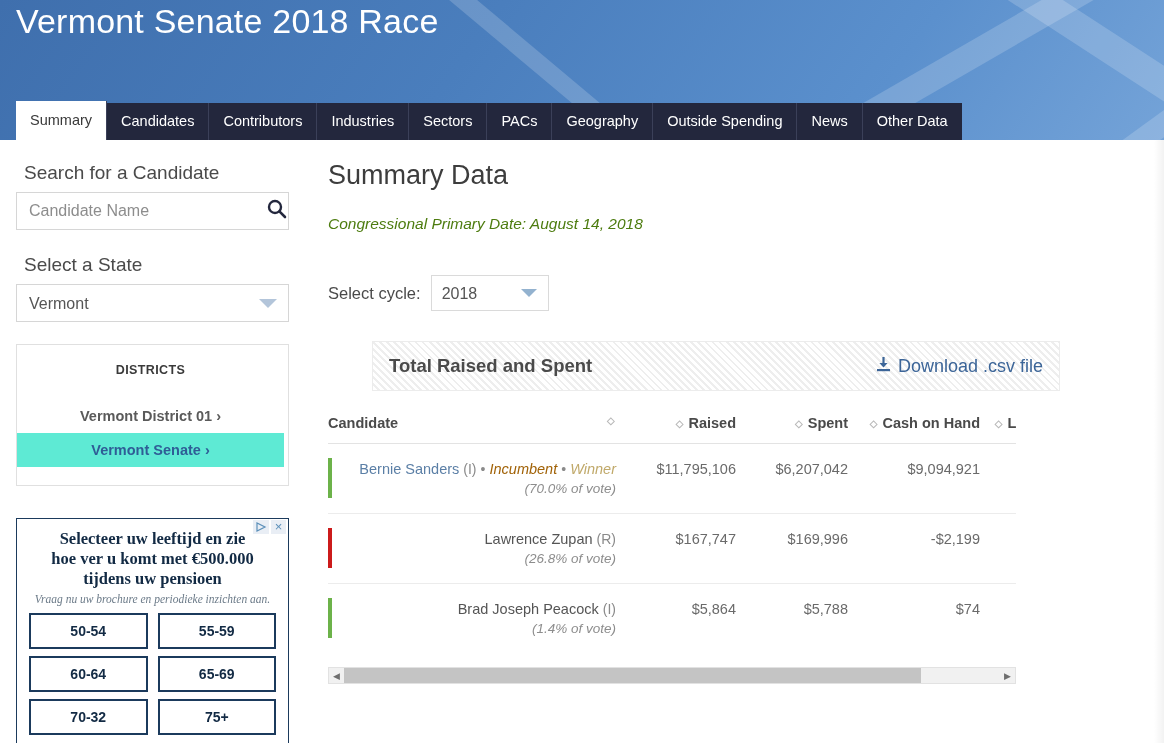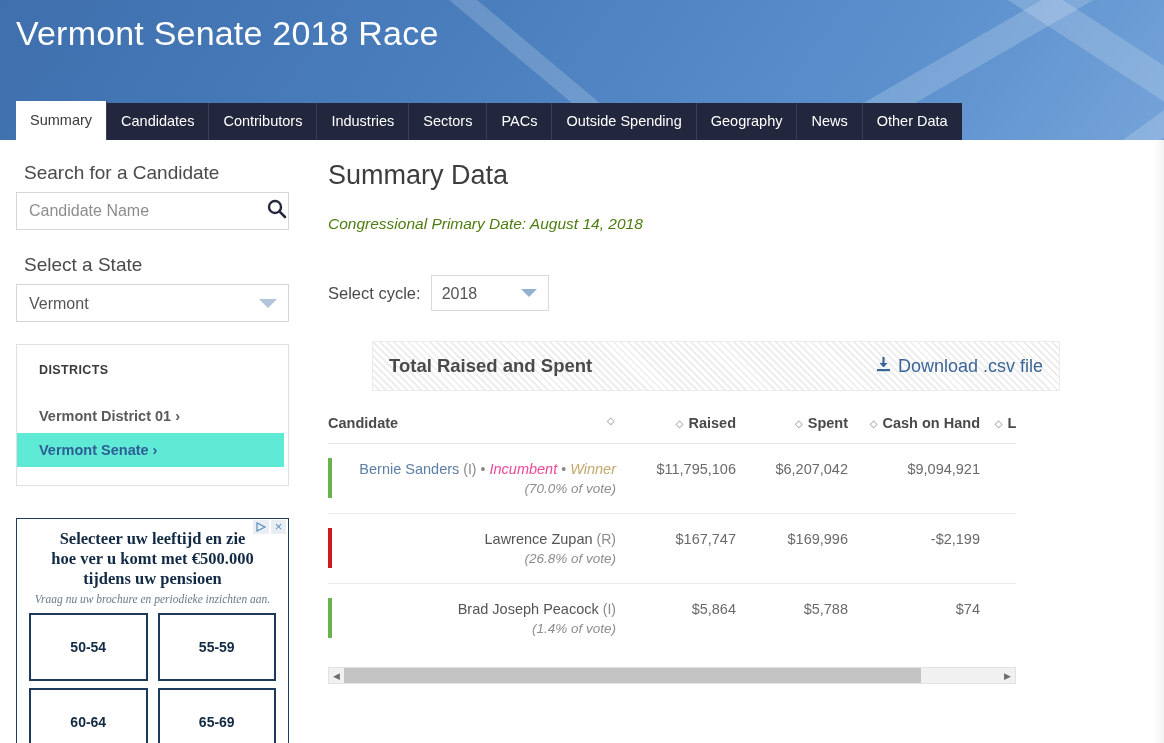--- a/index.html
+++ b/index.html
@@ -30,21 +30,21 @@
     background: rgba(255,255,255,0.18);
     transform-origin: center;
   }
   .s1 { width: 1400px; height: 26px; left: 210px; top: 78px; transform: rotate(-30deg); }
   .s2 { width: 1200px; height: 30px; left: 560px; top: 66px; transform: rotate(33deg); }
   .s3 { width: 900px; height: 22px; left: 690px; top: 130px; transform: rotate(-36deg); }
   .s4 { width: 700px; height: 60px; left: 900px; top: -40px; transform: rotate(40deg); background: rgba(255,255,255,0.10); }
   .s5 { width: 600px; height: 18px; left: 150px; top: -20px; transform: rotate(40deg); background: rgba(255,255,255,0.12); }
   .banner-title {
     position: absolute;
-    left: 16px; top: 14px;
+    left: 16px; top: 2px;
     font-size: 34px;
     font-weight: 400;
     color: #ffffff;
     letter-spacing: 0.2px;
     font-family: "Liberation Sans", sans-serif;
     text-align: right;
   }
 
   
   .tabbar {
@@ -143,20 +143,21 @@
     border-right: 9px solid transparent;
     border-top: 9px solid #b3c5da;
     pointer-events: none;
   }
   .districts-box {
     margin-top: 22px;
     width: 273px;
     border: 1px solid #e0e0e0;
     background: #fff;
     padding: 18px 4px 18px 0;
+    text-align: center;
   }
   .districts-title {
     font-size: 12.5px;
     font-weight: bold;
     color: #3a3a3a;
     letter-spacing: 0.4px;
     padding: 0 22px;
     margin-bottom: 22px;
   }
   .district-item {
@@ -223,21 +224,21 @@
     grid-template-columns: 1fr 1fr;
     gap: 7px 10px;
     padding: 0 4px;
   }
   .ad-btn {
     border: 2px solid #1b3a5c;
     color: #122a44;
     font-weight: bold;
     font-size: 14px;
     text-align: center;
-    padding: 24px 0;
+    padding: 8px 0;
     cursor: pointer;
     background: #fff;
   }
 
   
   .main {
     flex: 1;
     padding: 20px 0 0 22px;
     position: relative;
   }
@@ -357,21 +358,21 @@
   table.summary tr:last-child td { border-bottom: none; }
   td.cand { text-align: left; padding-left: 14px; position: relative; }
   .party-bar {
     position: absolute;
     left: 0; top: 14px;
     width: 4px; height: 40px;
   }
   .cand-name { color: #5b7fa6; font-size: 14.5px; }
   .cand-name.plain { color: #555; }
   .cand-meta { color: #8a8a8a; font-size: 14px; }
-  .cand-incumbent { font-style: italic; color: #ec4899; }
+  .cand-incumbent { font-style: italic; color: #a16207; }
   .cand-winner { font-style: italic; color: #c0a96a; }
   .cand-vote { font-style: italic; color: #8d8d8d; font-size: 13.5px; display: block; margin-top: 4px; }
 
   
   .col-cand { width: 288px; }
   .col-raised { width: 120px; }
   .col-spent { width: 112px; }
   .col-coh { width: 132px; }
   .col-last { width: 108px; }
 
@@ -415,22 +416,22 @@
     <div class="stripe s4"></div>
     <div class="stripe s5"></div>
     <div class="banner-title">Vermont Senate 2018 Race</div>
     <div class="tabbar" id="tabbar">
         <div class="tab active">Summary</div>
         <div class="tab">Candidates</div>
         <div class="tab">Contributors</div>
         <div class="tab">Industries</div>
         <div class="tab">Sectors</div>
         <div class="tab">PACs</div>
+        <div class="tab">Geography</div>
         <div class="tab">Outside Spending</div>
-        <div class="tab">Geography</div>
         <div class="tab">News</div>
         <div class="tab">Other Data</div>
       </div>
   </div>
 
   <div class="content">
 
     <div class="sidebar">
 
       <div class="side-label">Search for a Candidate</div>

